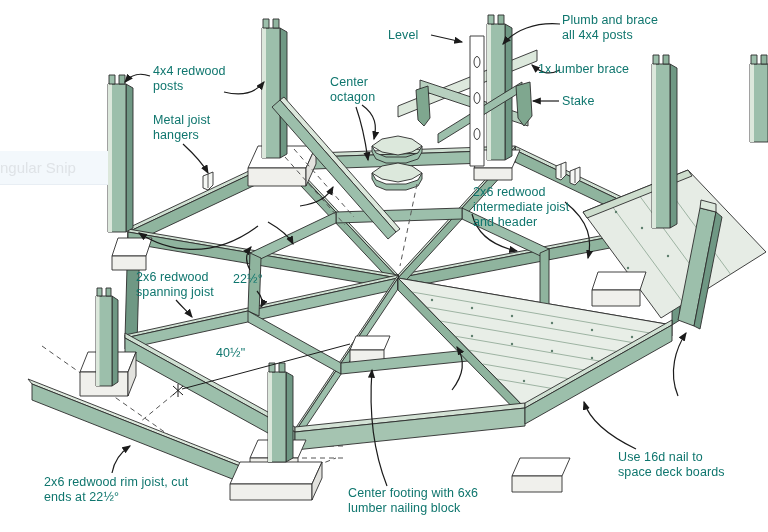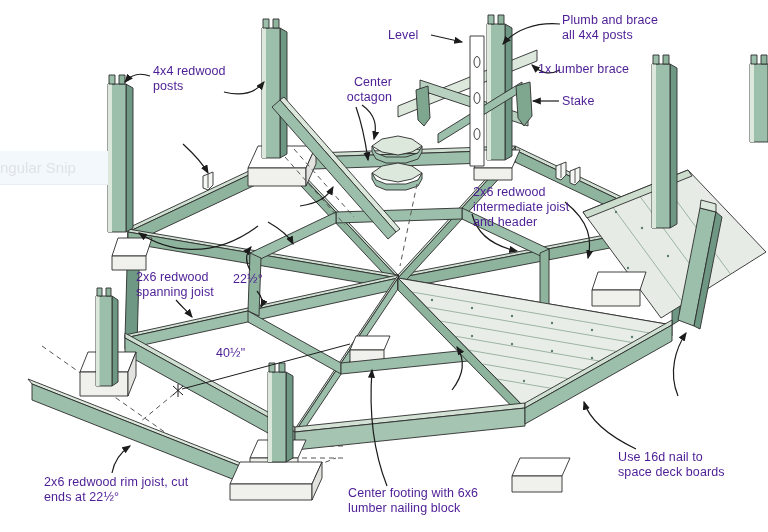--- a/index.html
+++ b/index.html
@@ -1,19 +1,19 @@
 <!DOCTYPE html>
 <html><head>
 <meta charset="utf-8">
 <style>
   html,body{margin:0;padding:0;background:#fff;}
   #stage{position:relative;width:768px;height:532px;background:#ffffff;overflow:hidden;
          font-family:"Liberation Sans",sans-serif;}
   #art{position:absolute;left:0;top:0;}
-  .lbl{position:absolute;font-size:12.5px;line-height:1.18;font-weight:500;color:#4c1d95;
+  .lbl{position:absolute;font-size:12.5px;line-height:1.18;font-weight:500;color:#0f766e;
        letter-spacing:.1px;}
   .toast{position:absolute;left:0;top:151px;width:108px;height:33px;background:#f3f8fc;
          border-bottom:1px solid #e8eef4;display:flex;align-items:center;
          font-size:15px;color:#dfe3e7;font-weight:400;}
   svg *{vector-effect:non-scaling-stroke;}
   .ol{stroke:#2d2d2d;stroke-width:.9;stroke-linejoin:round;}
   .noline{stroke:none;}
   .leader{fill:none;stroke:#1b1b1b;stroke-width:1.2;}
   .dash{fill:none;stroke:#555;stroke-width:1;stroke-dasharray:5 4;}
   .seam{stroke:#9db3a2;stroke-width:1;}
@@ -288,21 +288,22 @@
     <path class="leader" marker-end="url(#ah)" d="M678,396 C668,372 676,348 686,333"></path>
     <path class="leader" marker-end="url(#ah)" d="M112,473 C114,462 121,452 130,446"></path>
   </g>
 </svg>
 
 <div class="lbl" style="left:388px;top:28px;width:42px;">Level</div>
 <div class="lbl" style="left:562px;top:13px;width:112px;">Plumb and brace all 4x4 posts</div>
 <div class="lbl" style="left:538px;top:62px;width:120px;">1x lumber brace</div>
 <div class="lbl" style="left:562px;top:94px;width:50px;">Stake</div>
 <div class="lbl" style="left:153px;top:64px;width:90px;">4x4 redwood posts</div>
-<div class="lbl" style="left:330px;top:75px;width:62px;text-align:right;">Center octagon</div>
+<div class="lbl" style="left:330px;top:75px;width:62px;">Center octagon</div>
+<div class="lbl" style="left:153px;top:113px;width:75px;">Metal joist hangers</div>
 <div class="lbl" style="left:473px;top:185px;width:118px;">2x6 redwood intermediate joist and header</div>
 <div class="lbl" style="left:136px;top:270px;width:100px;">2x6 redwood spanning joist</div>
 <div class="lbl" style="left:233px;top:272px;width:45px;">22½°</div>
 <div class="lbl" style="left:216px;top:346px;width:45px;">40½"</div>
 <div class="lbl" style="left:44px;top:475px;width:160px;">2x6 redwood rim joist, cut ends at 22½°</div>
 <div class="lbl" style="left:348px;top:486px;width:165px;">Center footing with 6x6 lumber nailing block</div>
 <div class="lbl" style="left:618px;top:450px;width:110px;">Use 16d nail to space deck boards</div>
 
 <div class="toast">
   <span>ngular Snip</span>

